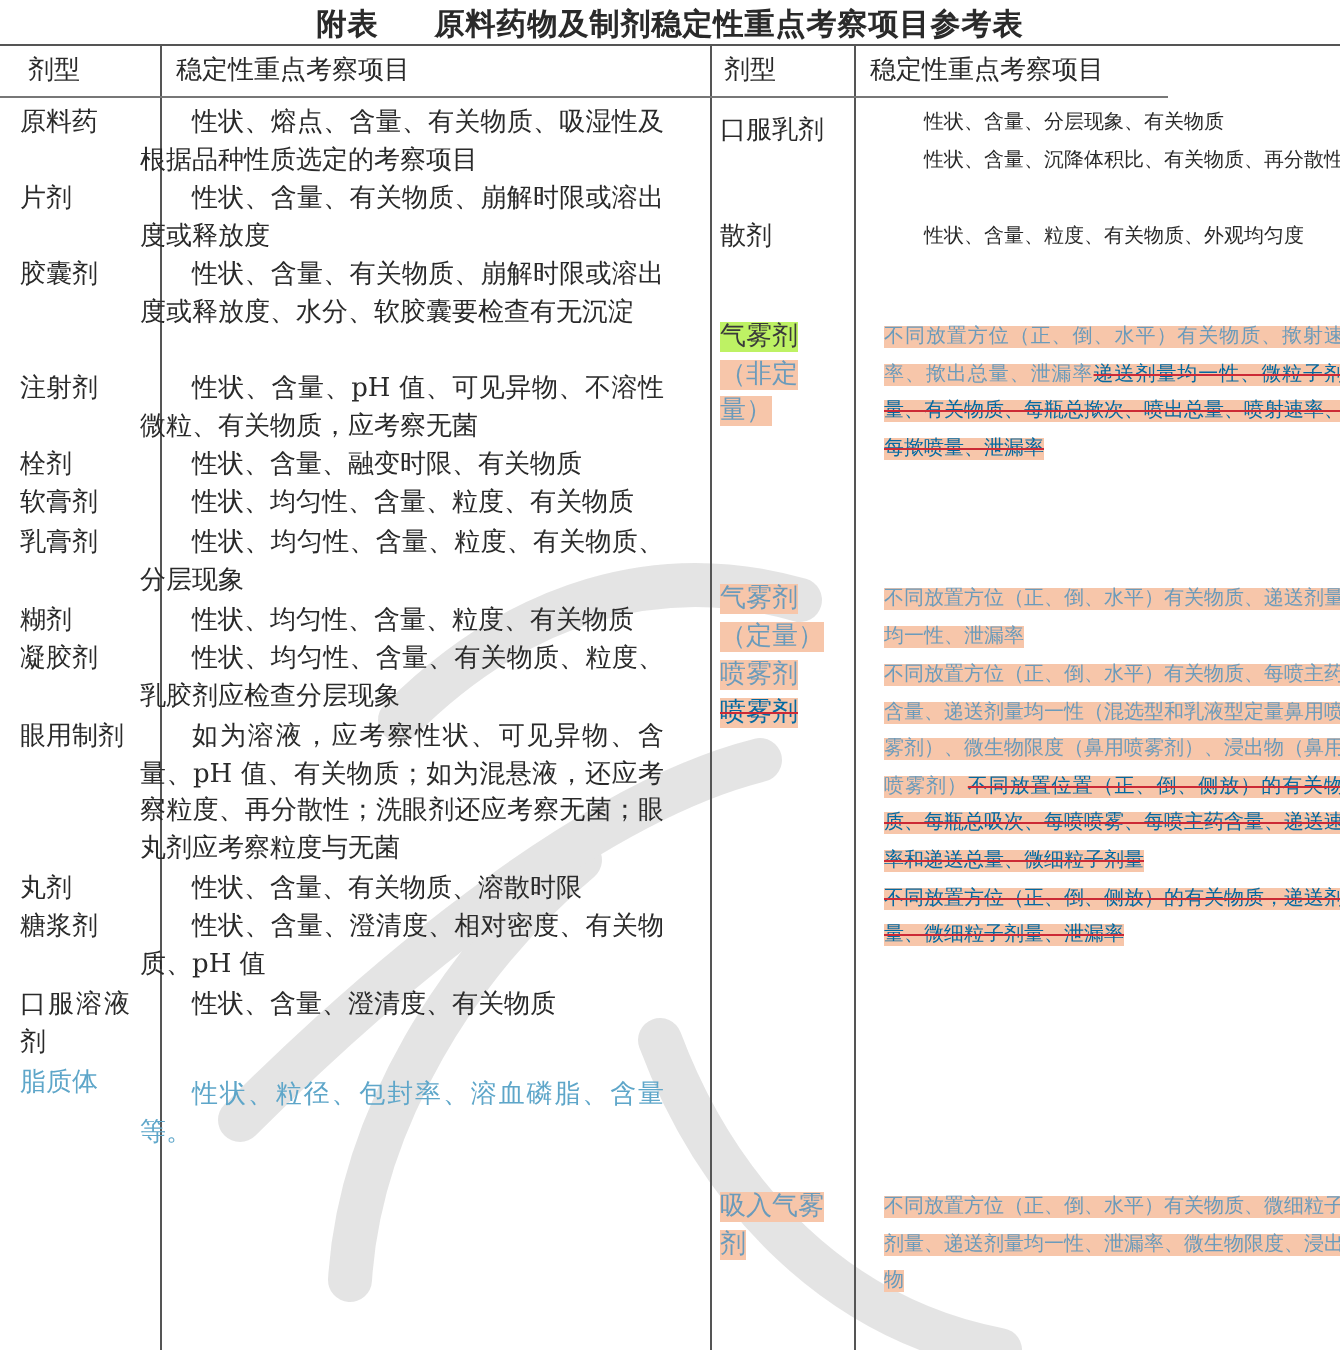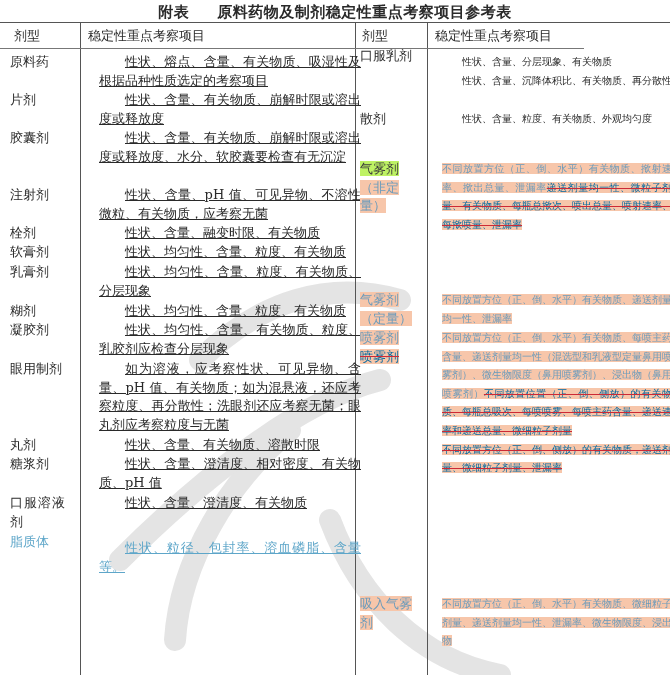--- a/index.html
+++ b/index.html
@@ -22,21 +22,21 @@
     position: absolute; left: 0; top: 0; width: 584px; height: 25px;
     border-bottom: 1px solid #777;
     font-size: 13px; line-height: 25px;
   }
   .hdr span { position: absolute; top: 0; }
   .vline { position: absolute; top: 0; bottom: 0; width: 1px; background: #555; }
   .cell-type, .cell-text {
     position: absolute; font-size: 13px; line-height: 18.6px;
   }
   .cell-type { left: 10px; width: 66px; }
-  .cell-text { left: 99px; width: 262px; text-indent: 2em; text-decoration: underline; }
+  .cell-text { left: 70px; width: 262px; text-indent: 2em; }
   .rtype { left: 360px; width: 62px; position: absolute; font-size: 13px; line-height: 18.6px; }
   .rtext { left: 442px; width: 230px; position: absolute; font-size: 10px; line-height: 18.6px; text-indent: 2em; }
   .rtext.noindent { text-indent: 0; }
   .hl { background: #f7c6aa; color: #6b9bbb; box-decoration-break: clone; -webkit-box-decoration-break: clone; }
   .hl-dark { background: #bef264; color: #3a3a3a; }
   .del { color: #0369a1; text-decoration: line-through; text-decoration-color: #cc2a36; }
   .blue { color: #5ea6c9; }
   .watermark {
     position: absolute; left: 0; top: 0; width: 670px; height: 675px; pointer-events: none;
   }
@@ -105,21 +105,21 @@
 
   <div class="cell-type" style="top:432px">糖浆剂</div>
   <div class="cell-text justify" style="top:432px">性状、含量、澄清度、相对密度、有关物质、pH 值</div>
 
   <div class="cell-type" style="top:471px; width:62px; letter-spacing:1px">口服溶液剂</div>
   <div class="cell-text" style="top:471px">性状、含量、澄清度、有关物质</div>
 
   <div class="cell-type blue" style="top:510px">脂质体</div>
   <div class="cell-text blue justify" style="top:516px">性状、粒径、包封率、溶血磷脂、含量等。</div>
 
-  <div class="rtype" style="top:24px">口服乳剂</div>
+  <div class="rtype" style="top:34px">口服乳剂</div>
   <div class="rtext" style="top:30px">性状、含量、分层现象、有关物质</div>
 
   <div class="rtext justify" style="top:49px">性状、含量、沉降体积比、有关物质、再分散性</div>
 
   <div class="rtype" style="top:87px">散剂</div>
   <div class="rtext justify" style="top:87px">性状、含量、粒度、有关物质、外观均匀度</div>
 
   <div class="rtype" style="top:137px">
     <span class="hl-dark">气雾剂</span><br>
     <span class="hl">（非定量）</span>

